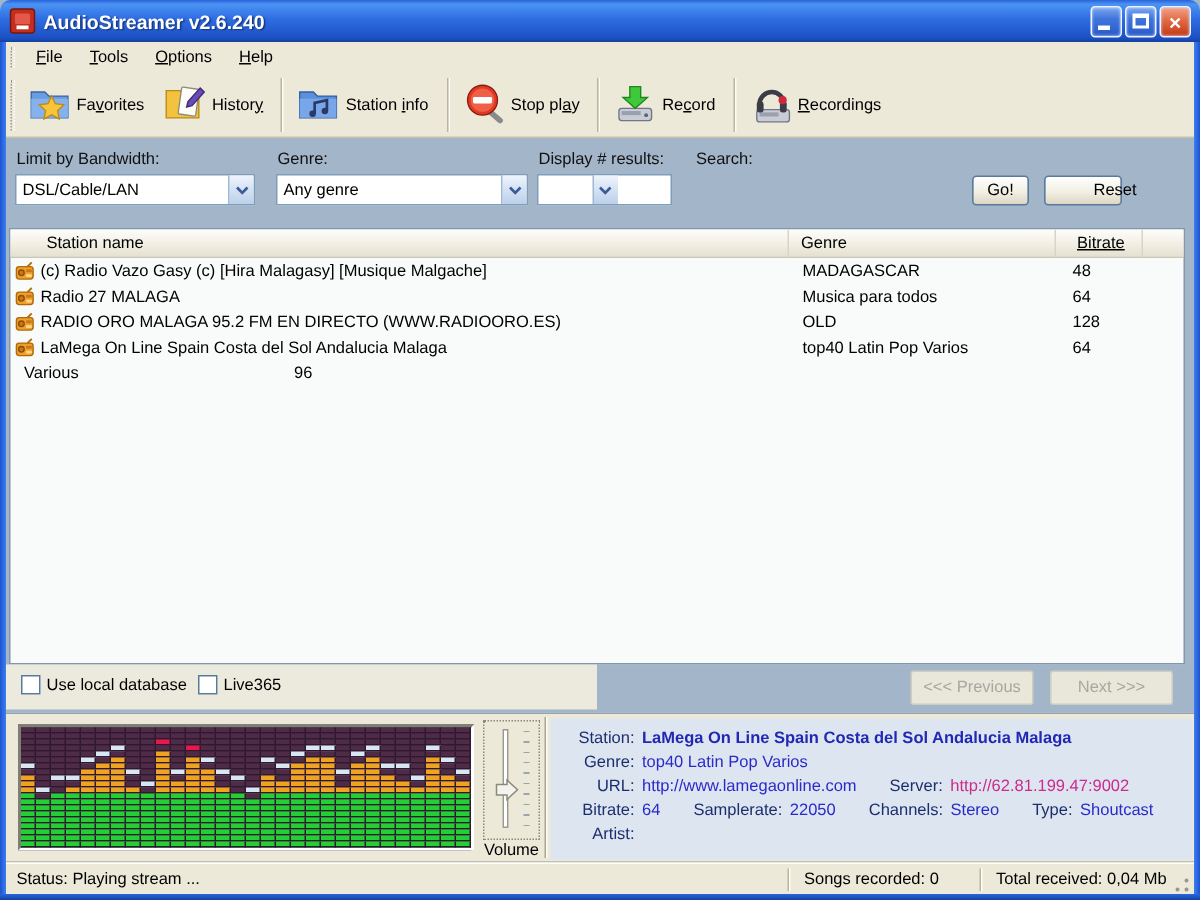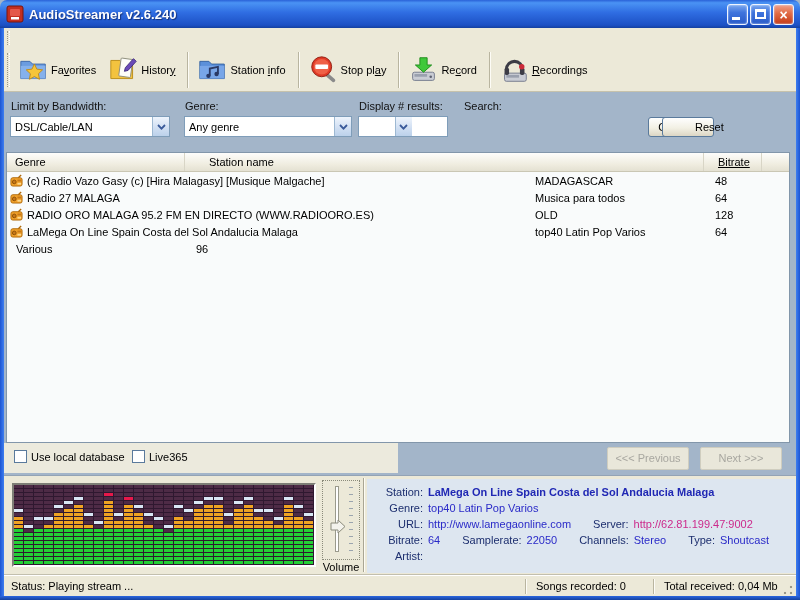--- a/index.html
+++ b/index.html
@@ -139,20 +139,26 @@
         </span>
     </span>
   </div>
 
   <div class="frame-left"></div>
   <div class="frame-right"></div>
   <div class="frame-bottom"></div>
 
   <div class="menubar">
     <span class="grip"></span>
+    <span id="menu-items" style="display:flex;">
+        <span class="menu-item"><u>F</u>ile</span>
+        <span class="menu-item"><u>T</u>ools</span>
+        <span class="menu-item"><u>O</u>ptions</span>
+        <span class="menu-item"><u>H</u>elp</span>
+      </span>
   </div>
 
   <div class="toolbar">
     <span class="tb-grip"></span>
     <span id="toolbar-items" style="display:flex; align-items:center;">
         <span class="tb-btn">
           <span style="width: 29px; height: 29px; display: inline-flex;">
             <svg viewBox="0 0 32 32">
               <path d="M2 7 h10 l3 3 h14 v16 H2 z" fill="#6b9ce0" stroke="#3a66a8"></path>
               <path d="M2 12 h27 v14 H2 z" fill="#85b1ec"></path>
@@ -250,26 +256,26 @@
     </div>
     <div class="combo" style="left:354px; width:90px;flex-direction:column;">
       <span class="combo-val">100</span>
       <span class="combo-btn">
           <svg width="9" height="6">
             <path d="M1 1 L4.5 4.6 L8 1" stroke="#3a5a9a" stroke-width="1.8" fill="none"></path>
           </svg>
         </span>
     </div>
     <button class="xp-btn" style="left:644px; width:38px;">Go!</button>
-    <button class="xp-btn" style="left:658px; width:52px;padding-left:32px;">Reset</button>
+    <button class="xp-btn" style="left:692px; width:52px;padding-left:32px;">Reset</button>
 
     <div class="table">
       <div class="thead">
+        <span class="th c-name">Station name</span>
         <span class="th c-genre">Genre</span>
-        <span class="th c-name">Station name</span>
         <span class="th c-bitrate">Bitrate</span>
         <span class="th c-fill"></span>
       </div>
       <div id="table-body">
           <div class="trow">
             <span class="td-name">
               <span class="row-ico"><svg viewBox="0 0 14 14">
                   <rect x="1" y="4" width="12" height="9" rx="2" fill="#f0a02a" stroke="#b06a0a"></rect>
                   <path d="M9 4 L12 1" stroke="#b06a0a" stroke-width="1.4"></path>
                   <circle cx="4.6" cy="8.5" r="2" fill="#c87818" stroke="#8a4e06"></circle>

